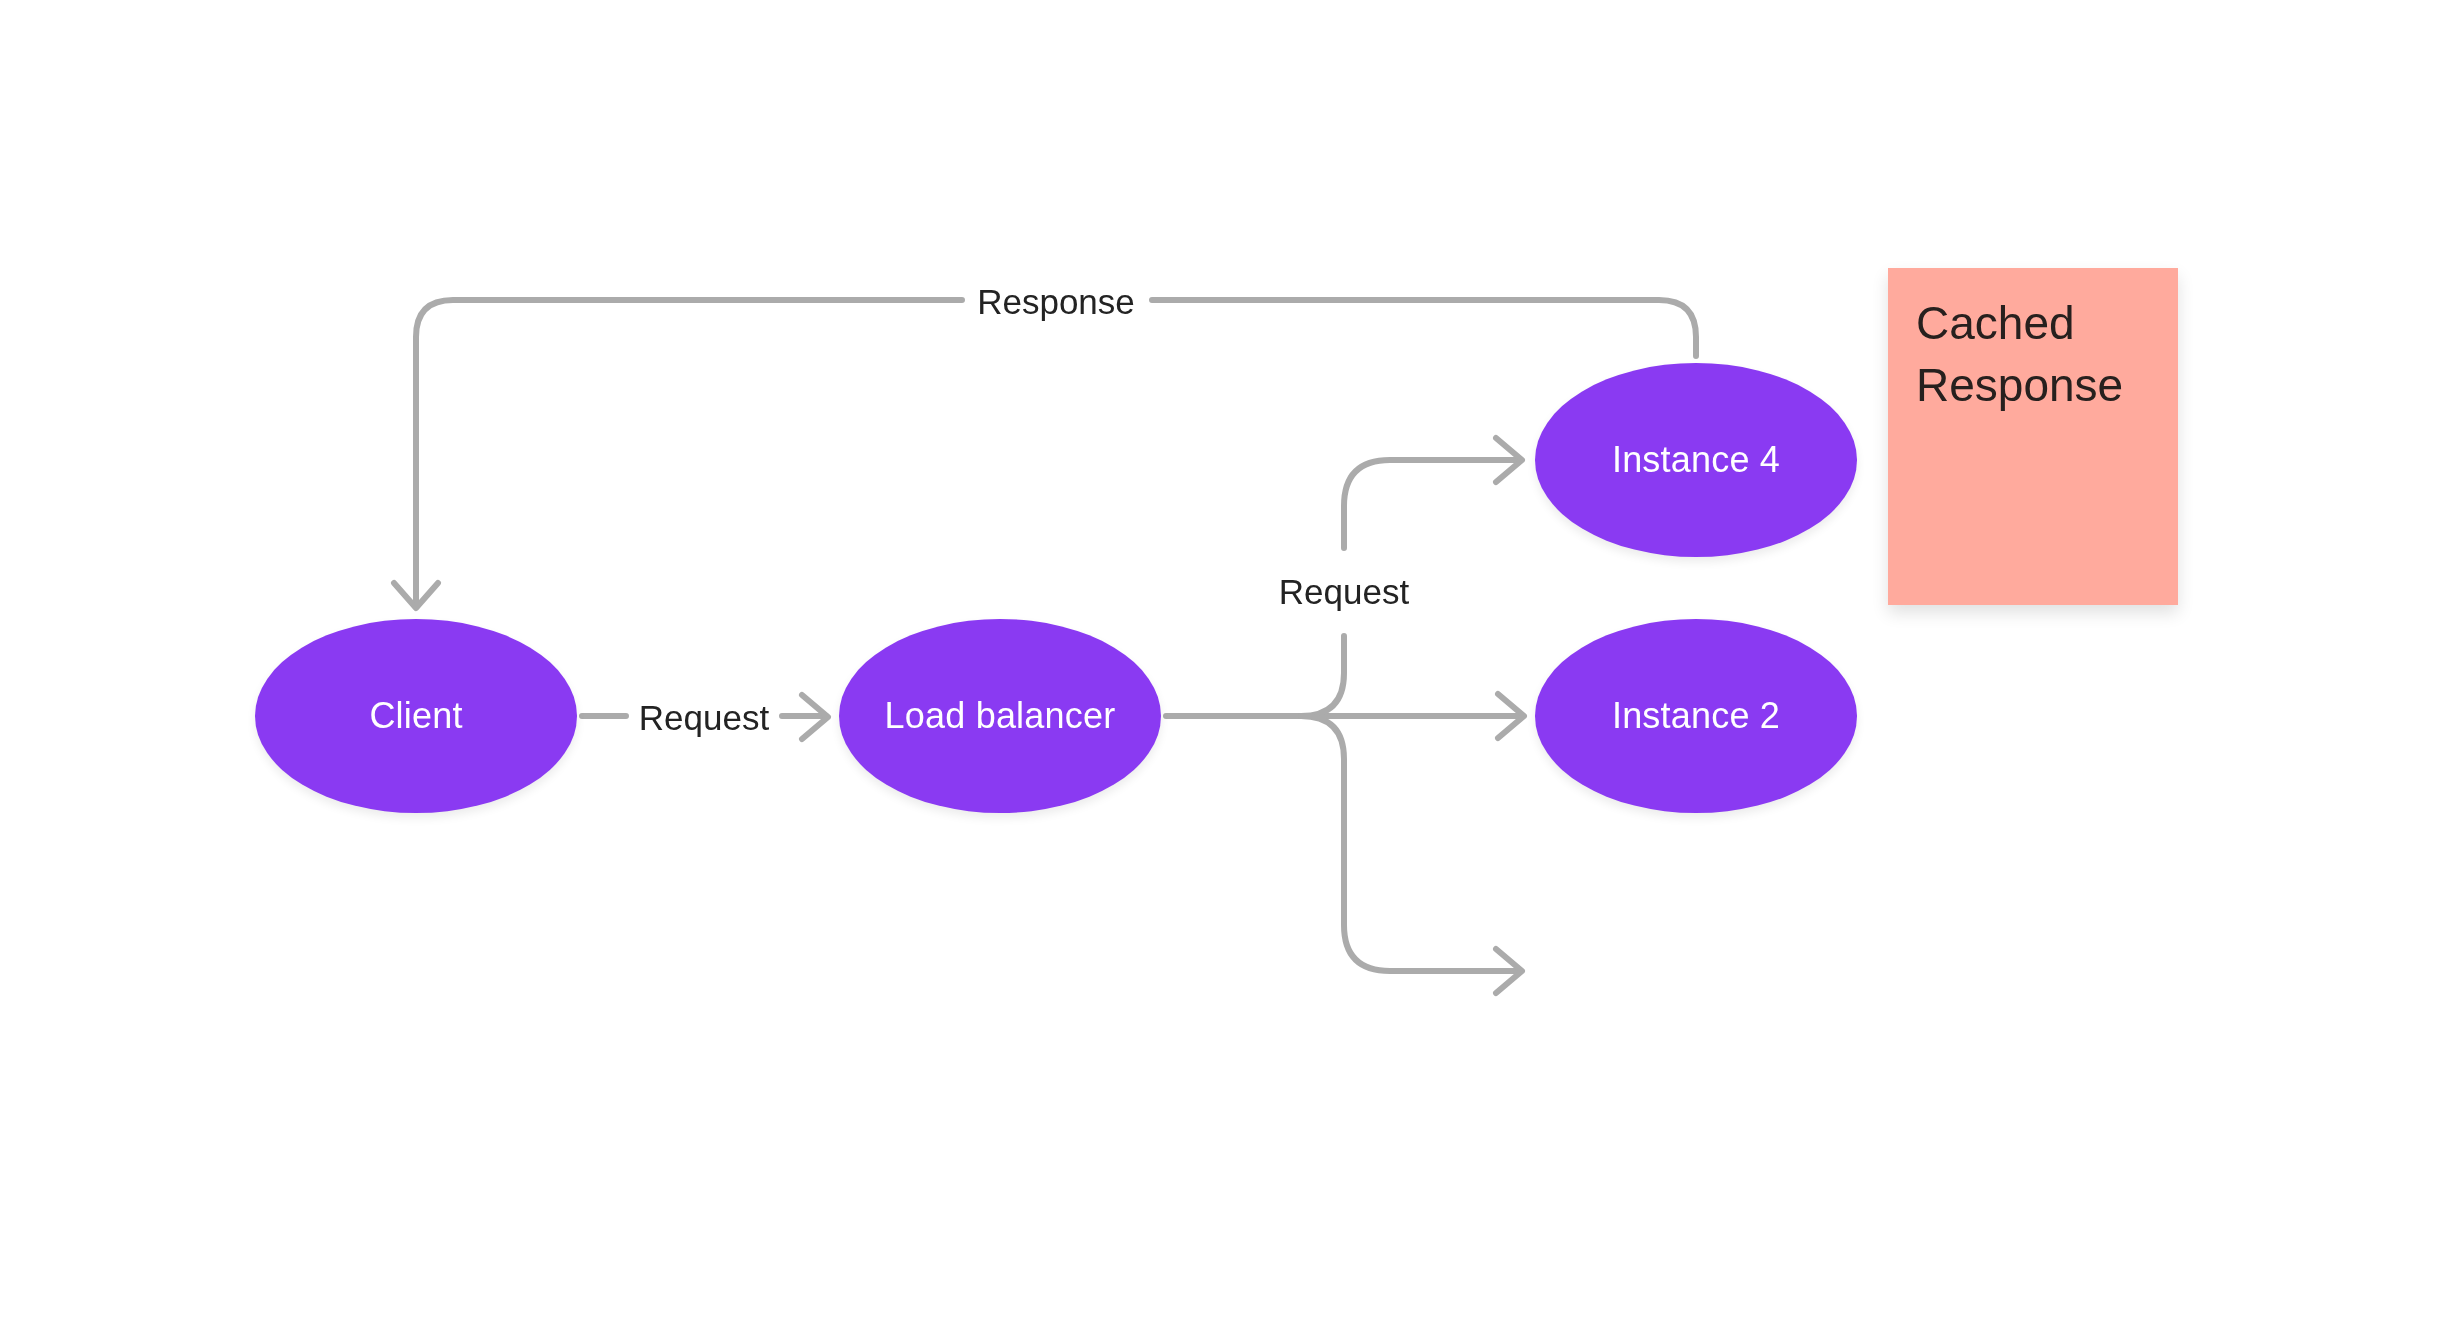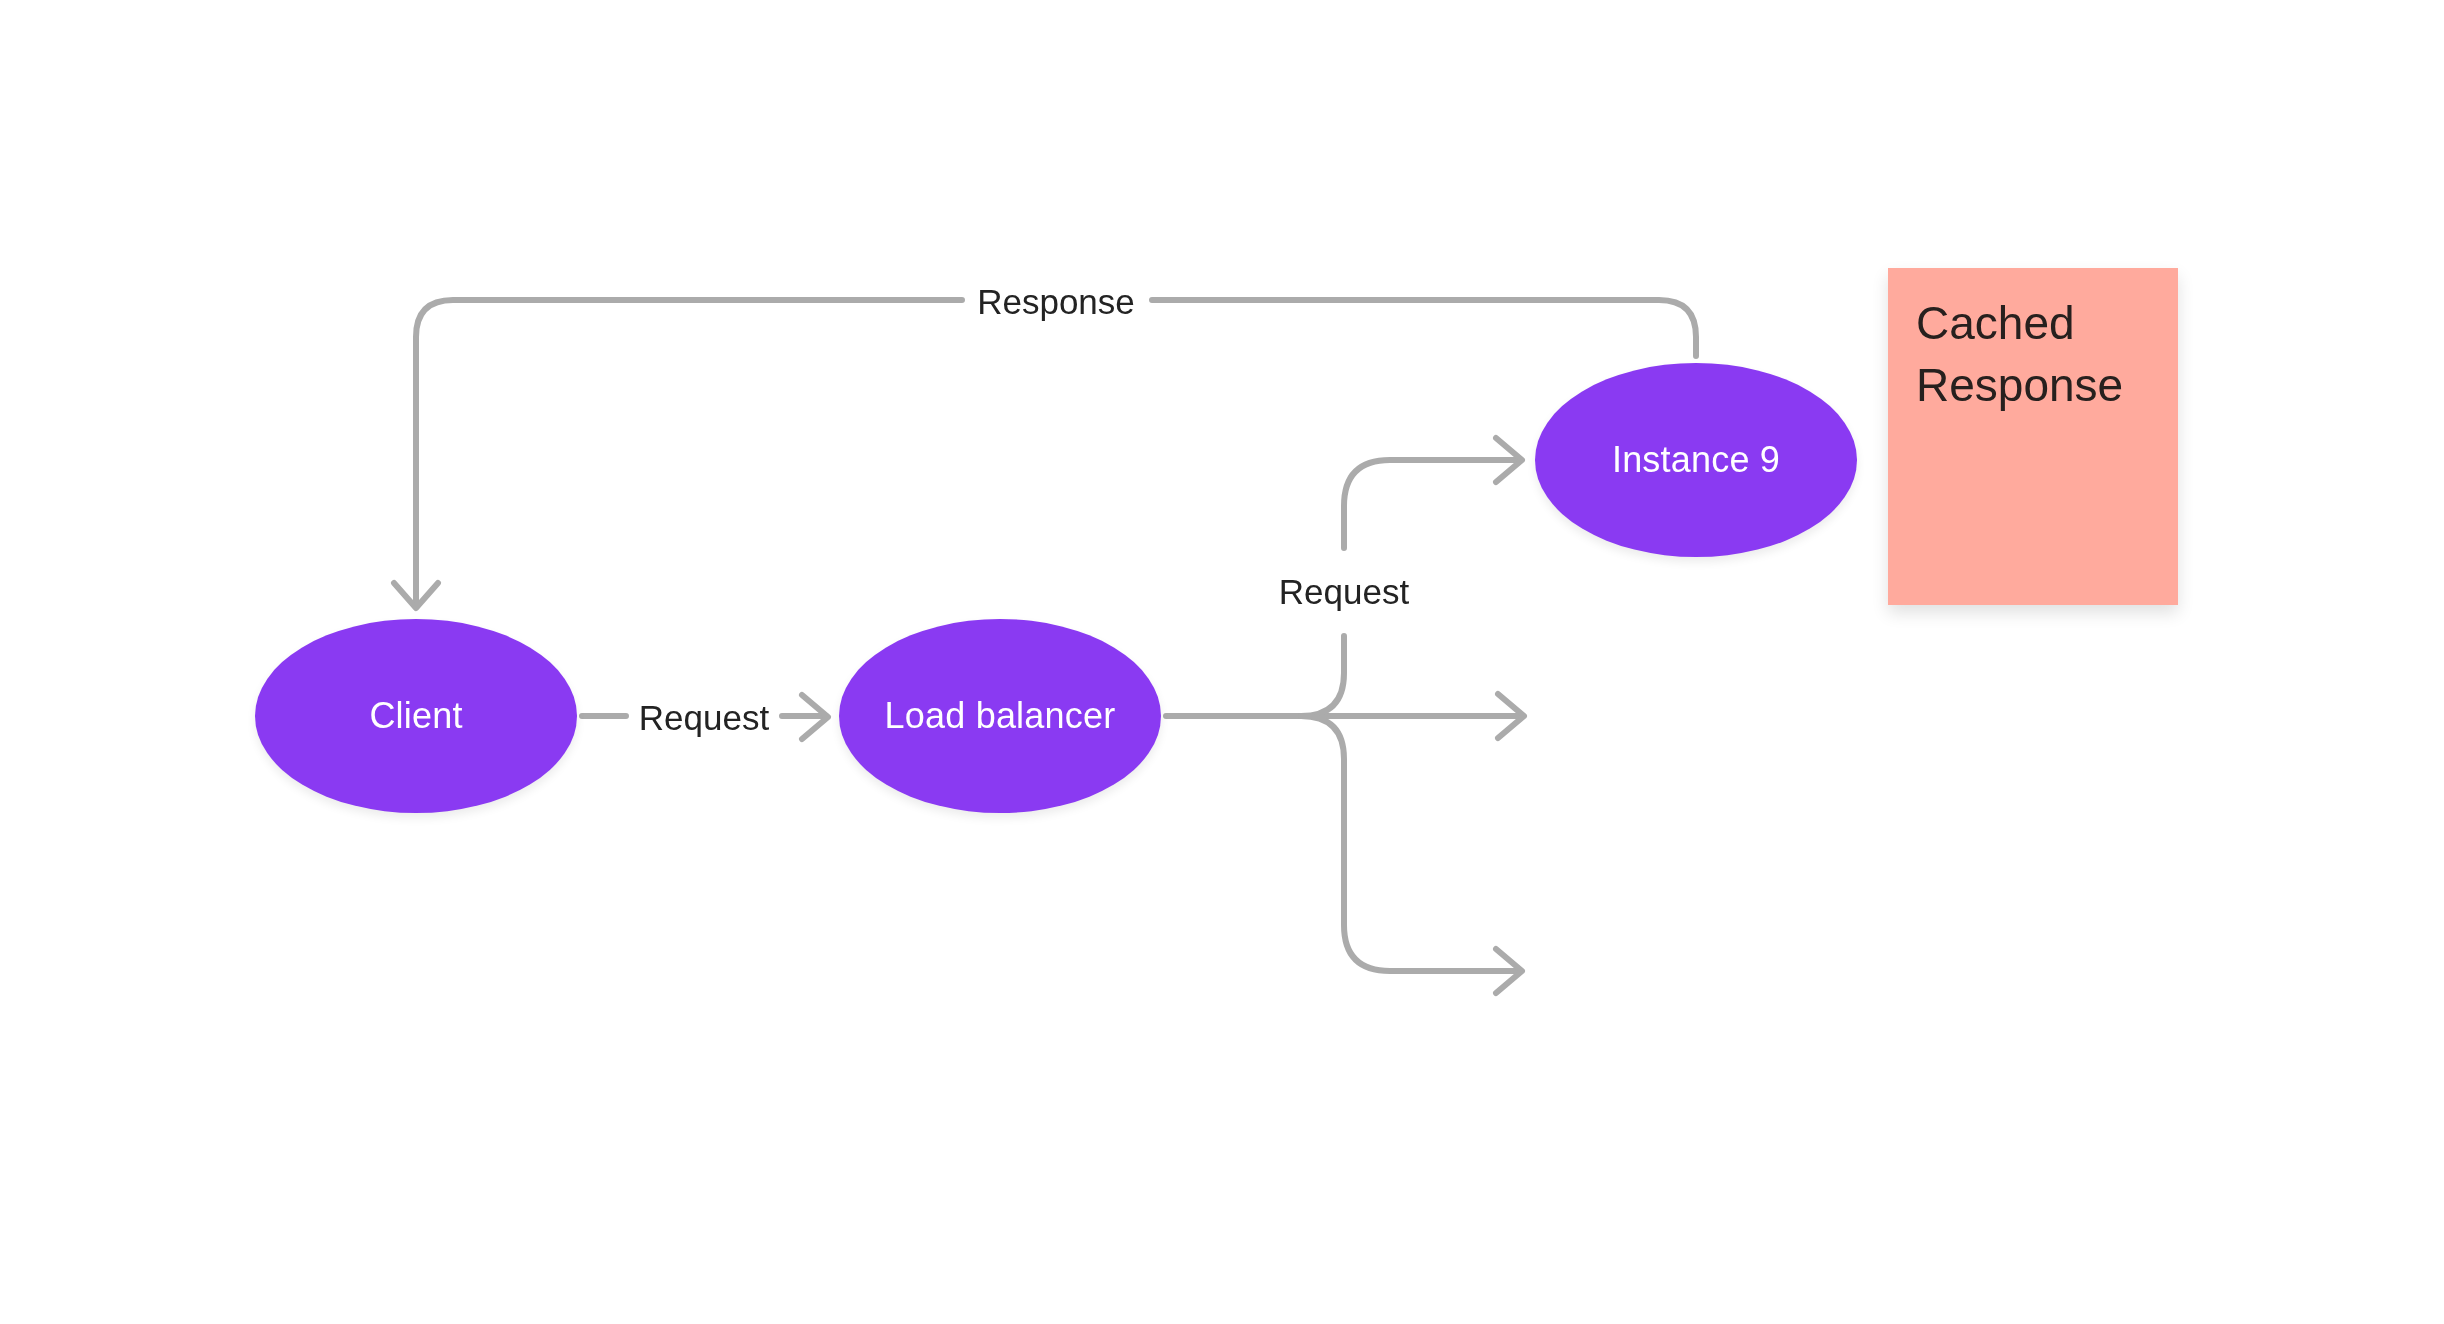--- a/index.html
+++ b/index.html
@@ -93,23 +93,26 @@
 
   <div class="node" style="left:255px;top:619px;">
     <span>Client</span>
   </div>
 
   <div class="node" style="left:839px;top:619px;justify-content:center;">
     <span>Load balancer</span>
   </div>
 
   <div class="node" style="left:1535px;top:363px;">
-    <span>Instance 9</span>
+    <span>Instance 4</span>
   </div>
 
+  <div class="node" style="left:1535px;top:619px;">
+    <span>Instance 2</span>
+  </div>
 
 
   <div class="edge-label" style="left:704px;top:718px;">Request</div>
 
   <div class="edge-label" style="left:1344px;top:592px;">Request</div>
 
   <div class="edge-label" style="left:1056px;top:302px;">Response</div>
 
   <div class="sticky">
     <span>Cached Response</span>

